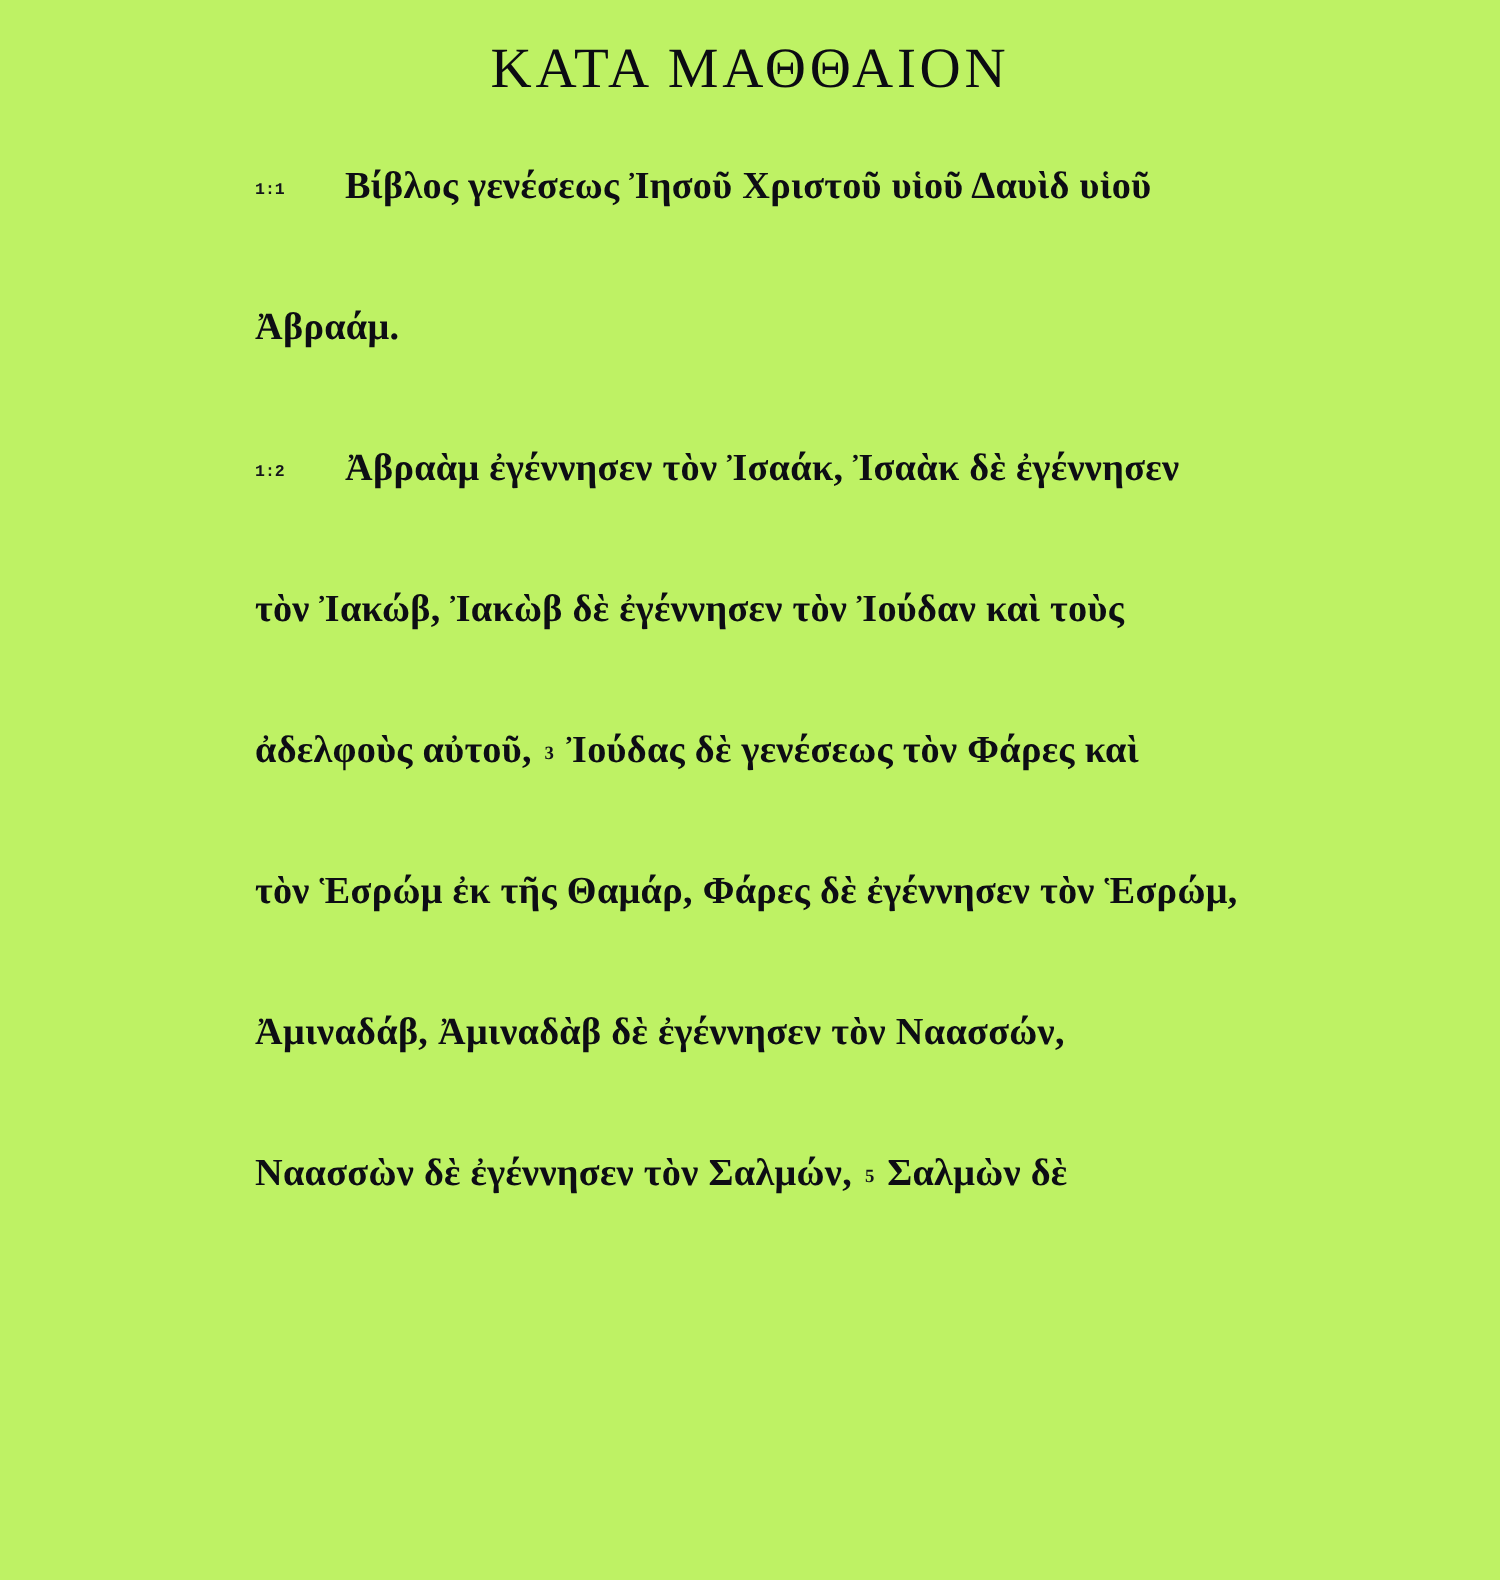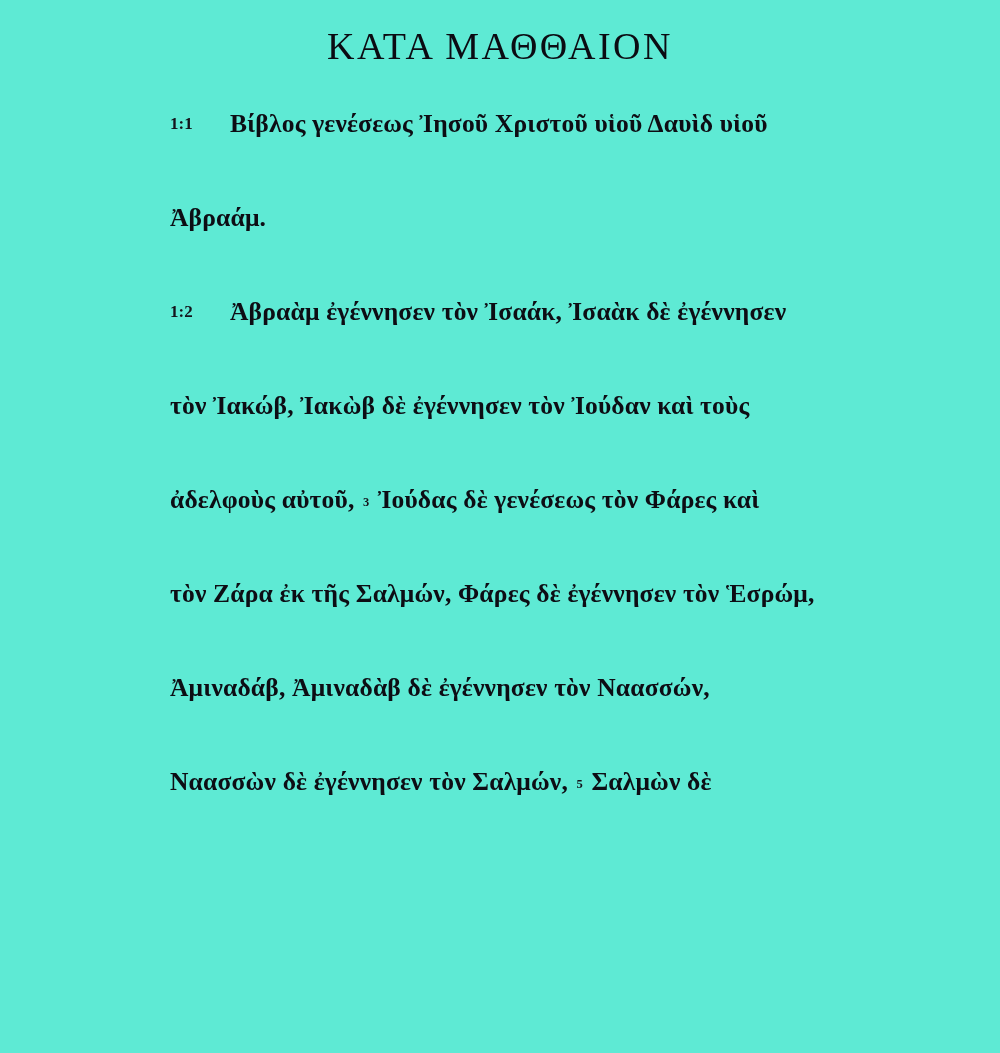--- a/index.html
+++ b/index.html
@@ -4,21 +4,21 @@
 <style>
   html, body {
     margin: 0;
     padding: 0;
     background: #ffffff;
   }
   .page {
     position: relative;
     width: 1000px;
     height: 1053px;
-    background: #5eead4;
+    background: #bef264;
     overflow: hidden;
     font-family: "Liberation Serif", "DejaVu Serif", serif;
     color: #0d0d14;
   }
   .doc-title {
     position: absolute;
     top: 24px;
     left: 0;
     width: 1000px;
     text-align: center;
@@ -43,27 +43,28 @@
     color: #0d0d14;
   }
   .verse-line .line-text {
     display: inline;
     letter-spacing: 0.2px;
     font-weight: bold;
   }
   .verse-ref {
     display: inline-block;
     width: 60px;
-    font-size: 17px;
+    font-size: 11px;
     font-weight: bold;
     letter-spacing: 0px;
     vertical-align: baseline;
     position: relative;
     top: -3px;
     color: #14141c;
+    font-family: Liberation Mono, monospace;
   }
   .verse-num-inline {
     font-size: 12.5px;
     font-weight: bold;
     position: relative;
     top: -2px;
     padding: 0 2px;
     color: #14141c;
   }
 </style>
@@ -73,18 +74,18 @@
 <div class="page">
 
   <div class="doc-title">ΚΑΤΑ ΜΑΘΘΑΙΟΝ</div>
 
   <div class="body-block">
       <div class="verse-line"><span class="verse-ref">1:1</span><span class="line-text">Βίβλος γενέσεως Ἰησοῦ Χριστοῦ υἱοῦ Δαυὶδ υἱοῦ</span></div>
       <div class="verse-line"><span class="line-text">Ἀβραάμ.</span></div>
       <div class="verse-line"><span class="verse-ref">1:2</span><span class="line-text">Ἀβραὰμ ἐγέννησεν τὸν Ἰσαάκ, Ἰσαὰκ δὲ ἐγέννησεν</span></div>
       <div class="verse-line"><span class="line-text">τὸν Ἰακώβ, Ἰακὼβ δὲ ἐγέννησεν τὸν Ἰούδαν καὶ τοὺς</span></div>
       <div class="verse-line"><span class="line-text">ἀδελφοὺς αὐτοῦ, </span><span class="verse-num-inline">3</span><span class="line-text"> Ἰούδας δὲ γενέσεως τὸν Φάρες καὶ</span></div>
-      <div class="verse-line"><span class="line-text">τὸν Ζάρα ἐκ τῆς Σαλμών, Φάρες δὲ ἐγέννησεν τὸν Ἑσρώμ,</span></div>
+      <div class="verse-line"><span class="line-text">τὸν Ἑσρώμ ἐκ τῆς Θαμάρ, Φάρες δὲ ἐγέννησεν τὸν Ἑσρώμ,</span></div>
       <div class="verse-line"><span class="line-text">Ἀμιναδάβ, Ἀμιναδὰβ δὲ ἐγέννησεν τὸν Ναασσών,</span></div>
       <div class="verse-line"><span class="line-text">Ναασσὼν δὲ ἐγέννησεν τὸν Σαλμών, </span><span class="verse-num-inline">5</span><span class="line-text"> Σαλμὼν δὲ</span></div>
     </div>
 
 </div>
 
 </body></html>

